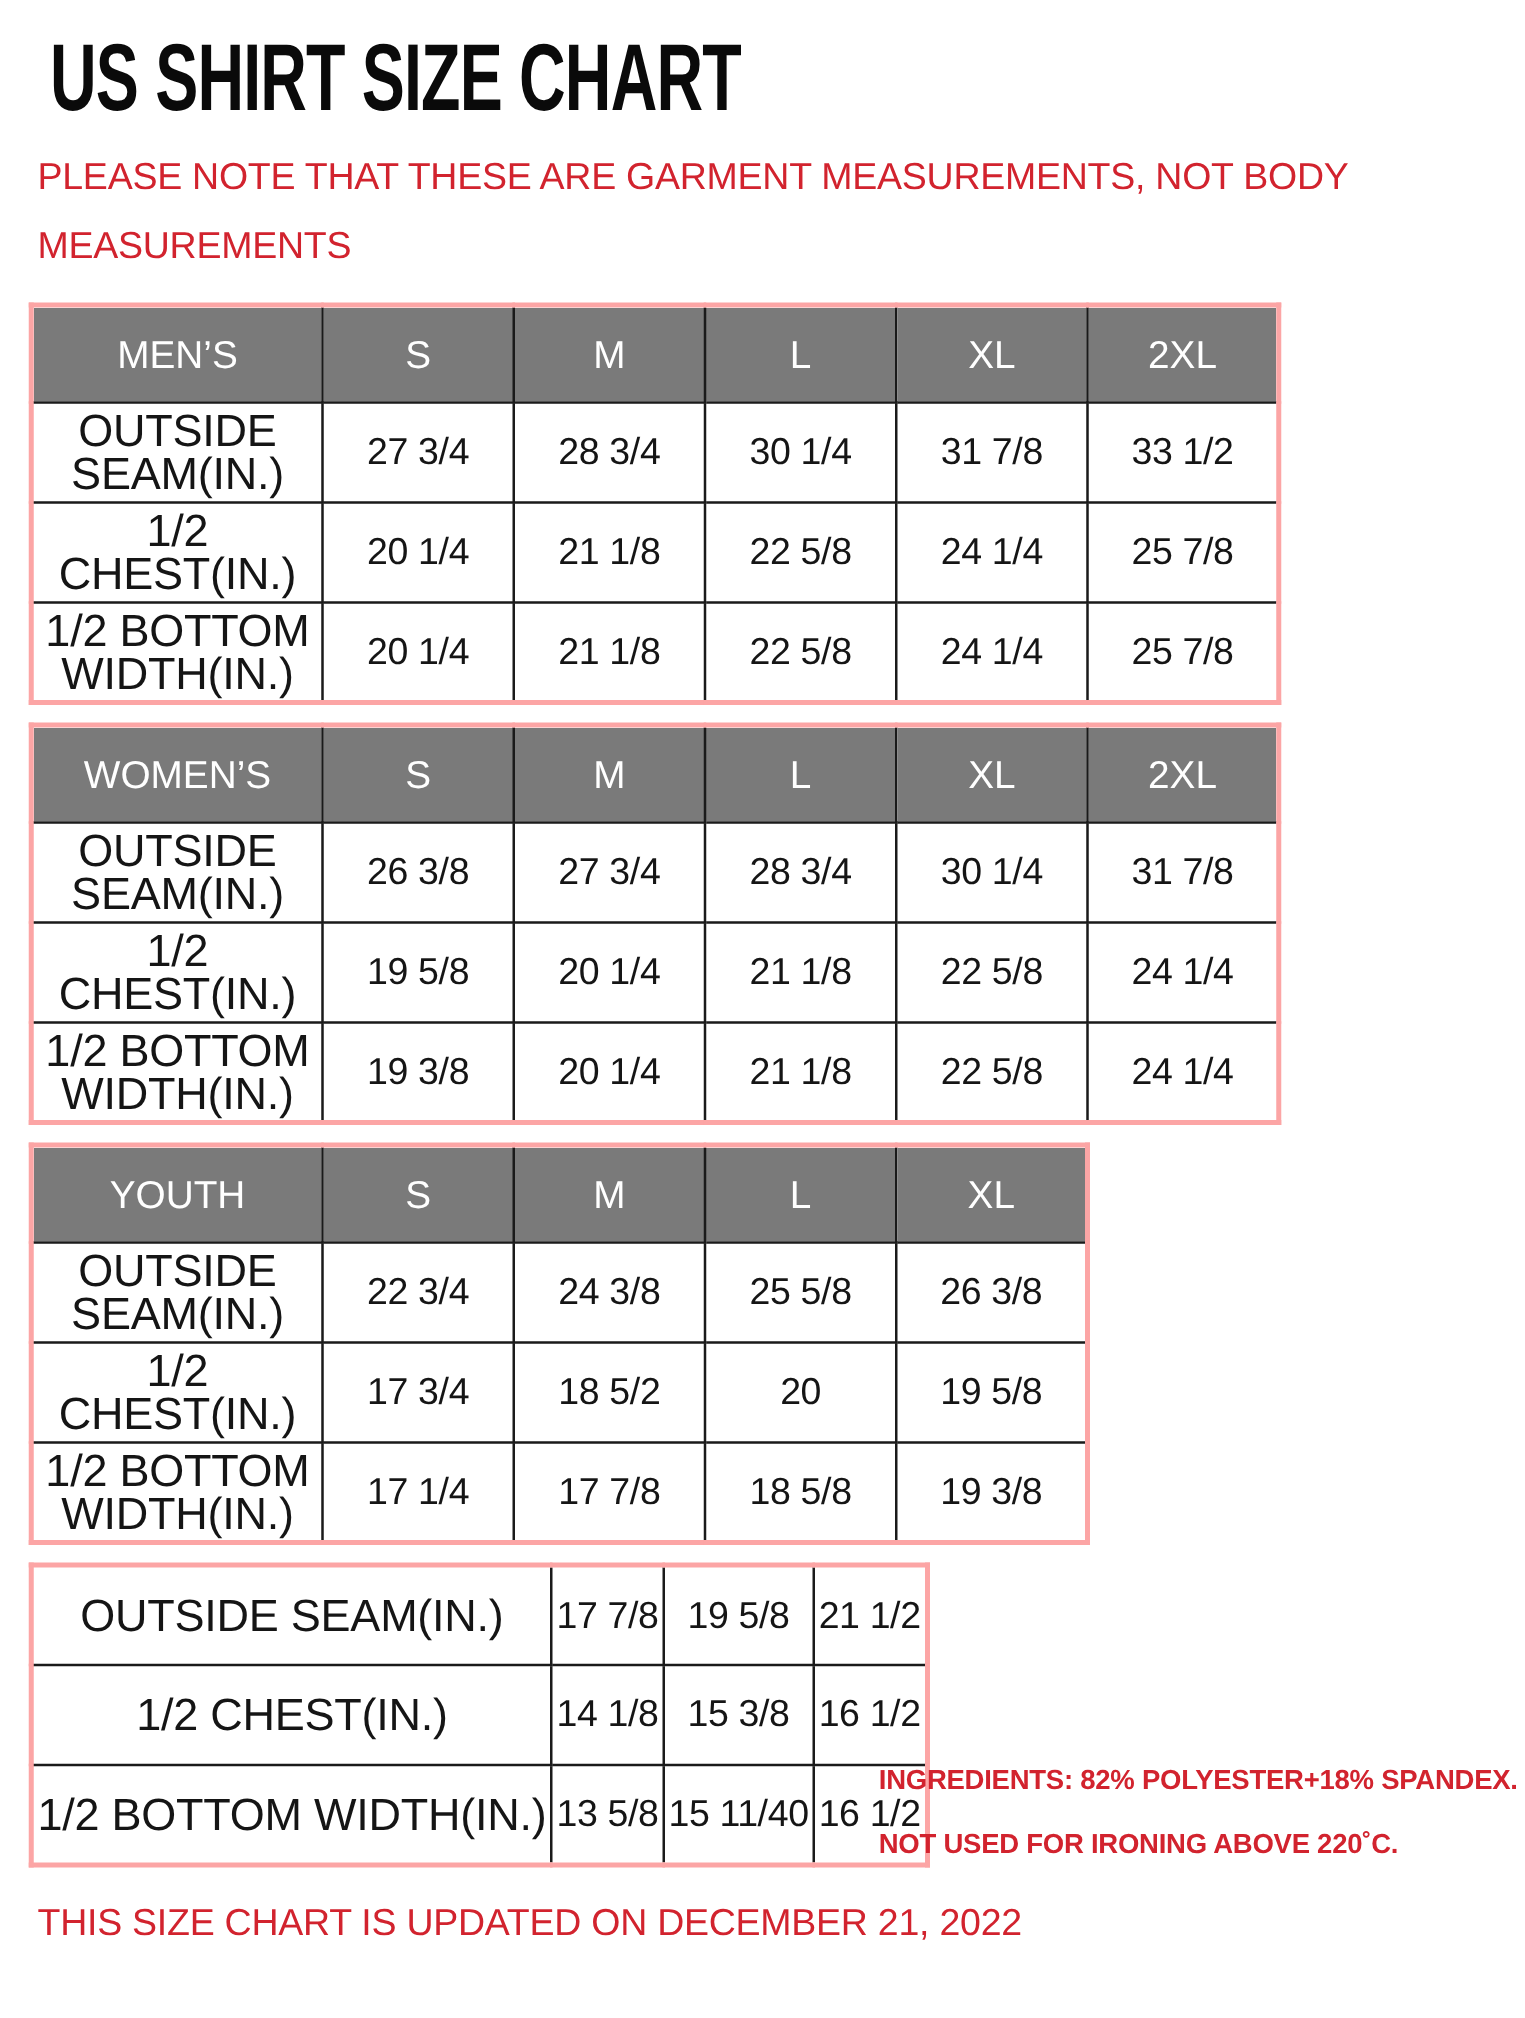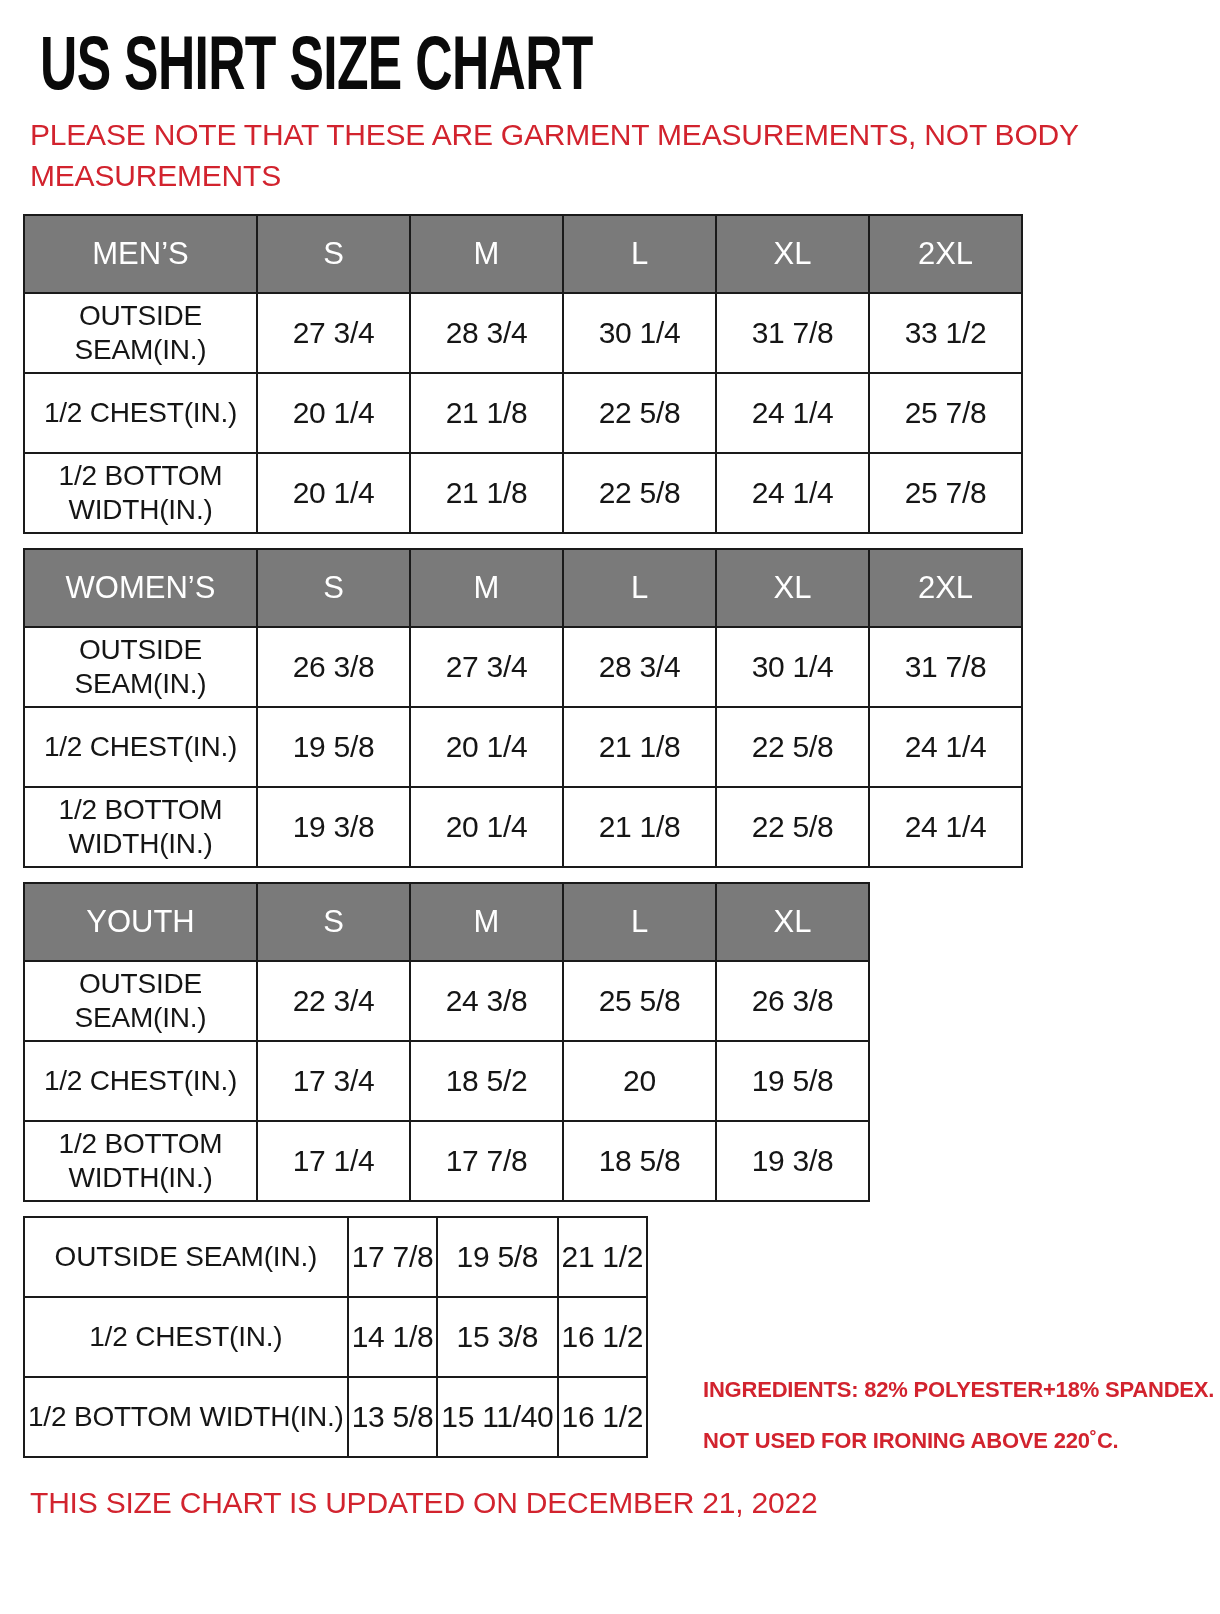--- a/index.html
+++ b/index.html
@@ -25,32 +25,32 @@
     letter-spacing:-1px;
     color:#0a0a0a;
     transform:scaleX(0.68);
     transform-origin:left center;
     white-space:nowrap;
   }
   .garment-note{
     margin:14px 0 0 30px;
     width:1110px;
     font-size:30px;
-    line-height:41px;
+    line-height:55px;
     color:var(--red);
     letter-spacing:-0.2px;
   }
   .tables-wrap{
     margin:18px 0 0 23px;
   }
   table.size-table{
     border-collapse:collapse;
     table-layout:fixed;
     margin:0 0 14px 0;
-    border:1px solid #fca5a5;
+    border:4px solid #fca5a5;
   }
   table.size-table th,
   table.size-table td{
     border:2px solid #1a1a1a;
     text-align:center;
     vertical-align:middle;
     padding:2px 3px;
     overflow:hidden;
   }
   table.size-table th{
@@ -64,21 +64,21 @@
   table.size-table th:first-child{
     width:233px;
   }
   table.size-table td{
     height:80px;
     font-size:30px;
     background:#ffffff;
     letter-spacing:-0.3px;
   }
   table.size-table td.lbl{
-    font-size:28px;
+    font-size:36px;
     line-height:34px;
     letter-spacing:-0.2px;
     border-radius:18px;
   }
   .preschool-row{
     position:relative;
   }
   .ingredients-note{
     position:absolute;
     left:680px;

